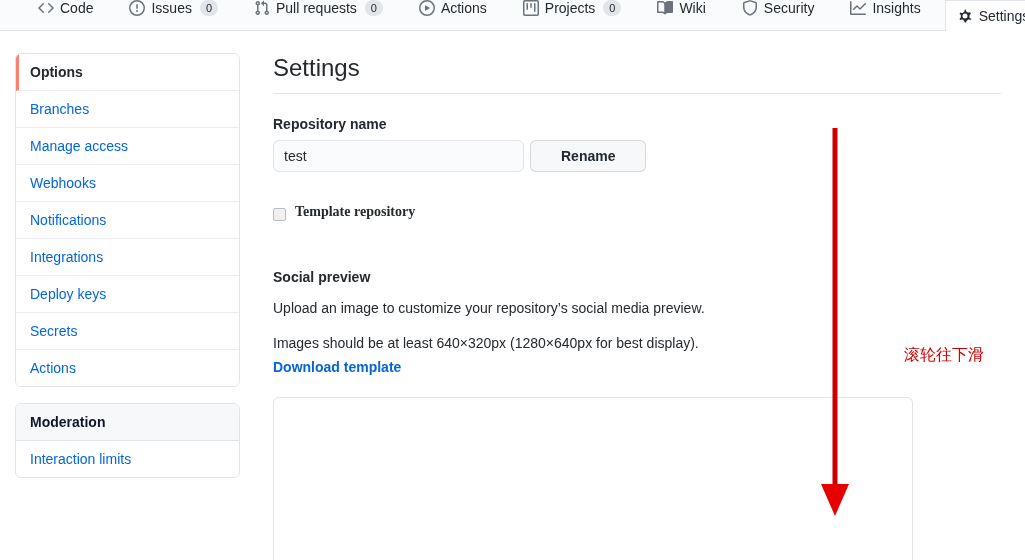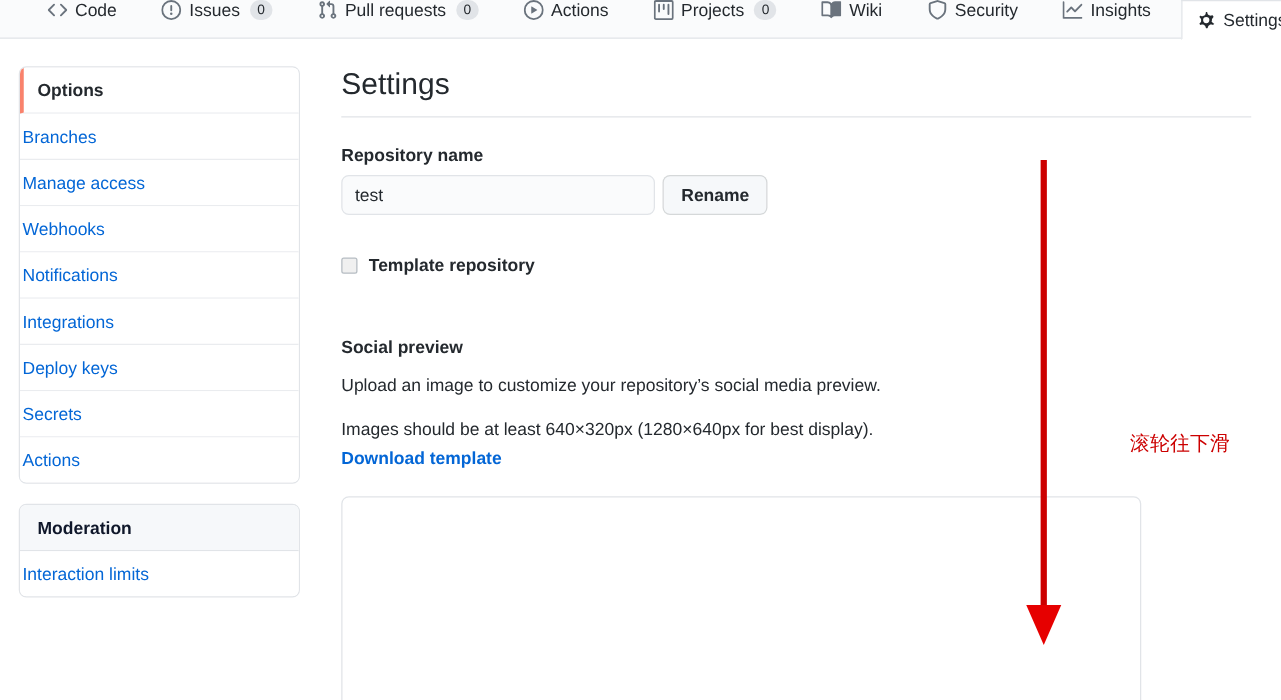--- a/index.html
+++ b/index.html
@@ -90,21 +90,21 @@
   .menu-heading {
     padding: 10px 14px;
     font-size: 14px;
     font-weight: bold;
     color: #0f172a;
     background: #f6f8fa;
     border-bottom: 1px solid #e1e4e8;
   }
   .menu-item {
     display: block;
-    padding: 10px 2px;
+    padding: 10px 14px;
     font-size: 14px;
     color: #0366d6;
     border-bottom: 1px solid #eaecef;
     text-decoration: none;
     background: #ffffff;
     cursor: pointer;
   }
   .menu-item:last-child { border-bottom: none; }
   .menu-item.selected {
     color: #24292e;
@@ -152,37 +152,38 @@
     font-size: 14px;
     font-family: "Liberation Sans", sans-serif;
     color: #24292e;
     background: #fafbfc;
     border: 1px solid #e1e4e8;
     border-radius: 6px;
     outline: none;
   }
   .btn {
     height: 32px;
-    padding: 0 14px;
+    padding: 0 30px;
     font-size: 14px;
     font-family: "Liberation Sans", sans-serif;
     font-weight: bold;
     color: #24292e;
     background: #f6f8fa;
     border: 1px solid rgba(27,31,35,0.15);
     border-radius: 6px;
     cursor: pointer;
     white-space: nowrap;
   }
 
   .checkbox-block { margin-top: 31px; }
   .checkbox-row {
     display: flex;
-    align-items: flex-start;
+    align-items: flex-end;
     gap: 9px;
+    font-family: Liberation Serif, serif;
   }
   .chk {
     width: 13px; height: 13px;
     margin-top: 3px;
     border: 1px solid #b5bcc2;
     border-radius: 2px;
     background: #f0f0f0;
     flex: none;
     cursor: pointer;
   }

